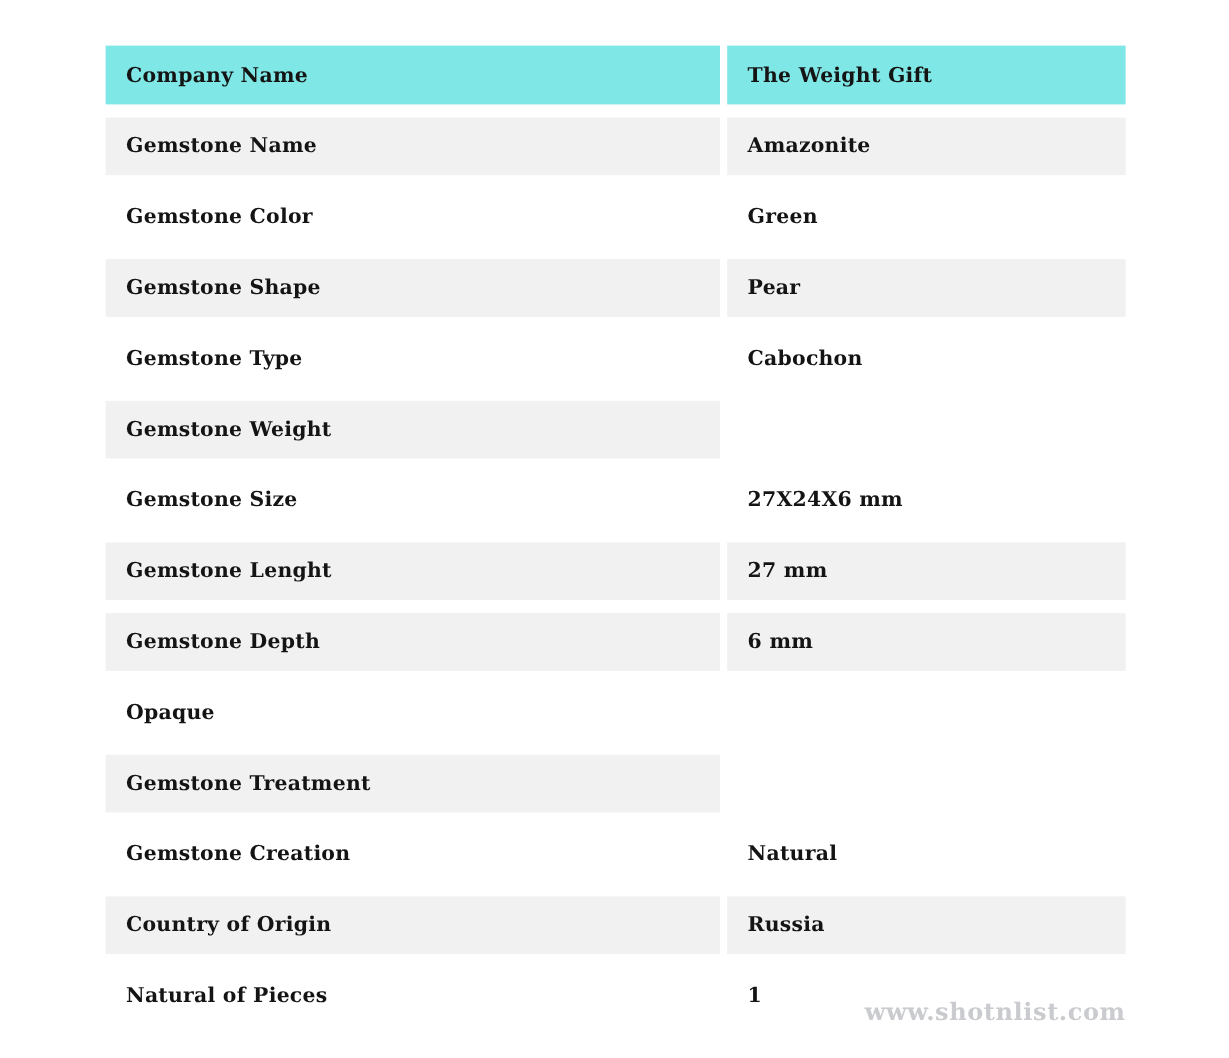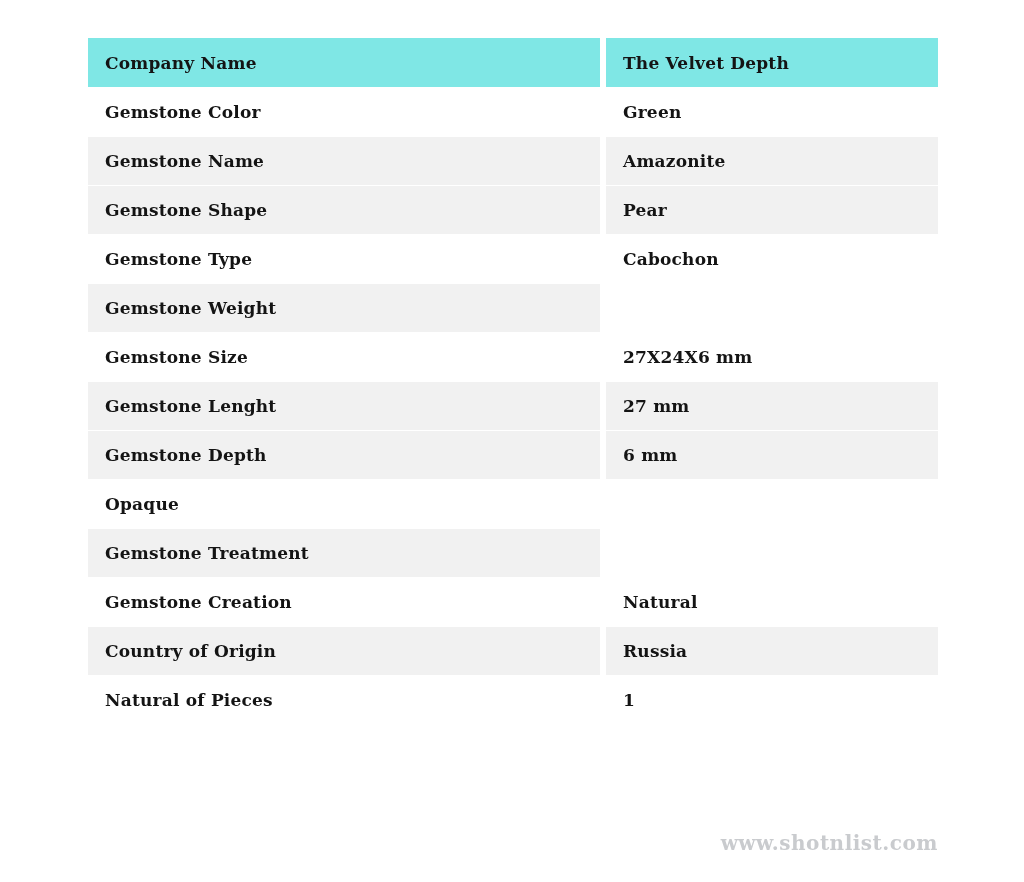--- a/index.html
+++ b/index.html
@@ -16,21 +16,21 @@
     overflow: hidden;
   }
   .spec-table {
     position: absolute;
     left: 88px;
     top: 38px;
     width: 850px;
   }
   .row {
     display: flex;
-    margin-bottom: 1px;
+    margin-bottom: 11px;
   }
   .cell {
     display: flex;
     align-items: center;
     box-sizing: border-box;
     padding-left: 17px;
     font-weight: bold;
     font-size: 17px;
     color: #141414;
     letter-spacing: 0.2px;
@@ -65,31 +65,31 @@
 </style>
 </head>
 <body>
 
 <div class="page">
 
   <div class="spec-table">
 
     <div class="row header-row">
       <div class="cell left">Company Name</div>
-      <div class="cell right">The Velvet Depth</div>
+      <div class="cell right">The Weight Gift</div>
     </div>
 
     <div id="rows">
+        <div class="row data-row stripe">
+          <div class="cell left">Gemstone Name</div>
+          <div class="cell right">Amazonite</div>
+        </div>
         <div class="row data-row">
           <div class="cell left">Gemstone Color</div>
           <div class="cell right">Green</div>
-        </div>
-        <div class="row data-row stripe">
-          <div class="cell left">Gemstone Name</div>
-          <div class="cell right">Amazonite</div>
         </div>
         <div class="row data-row stripe">
           <div class="cell left">Gemstone Shape</div>
           <div class="cell right">Pear</div>
         </div>
         <div class="row data-row">
           <div class="cell left">Gemstone Type</div>
           <div class="cell right">Cabochon</div>
         </div>
         <div class="row data-row stripe">

